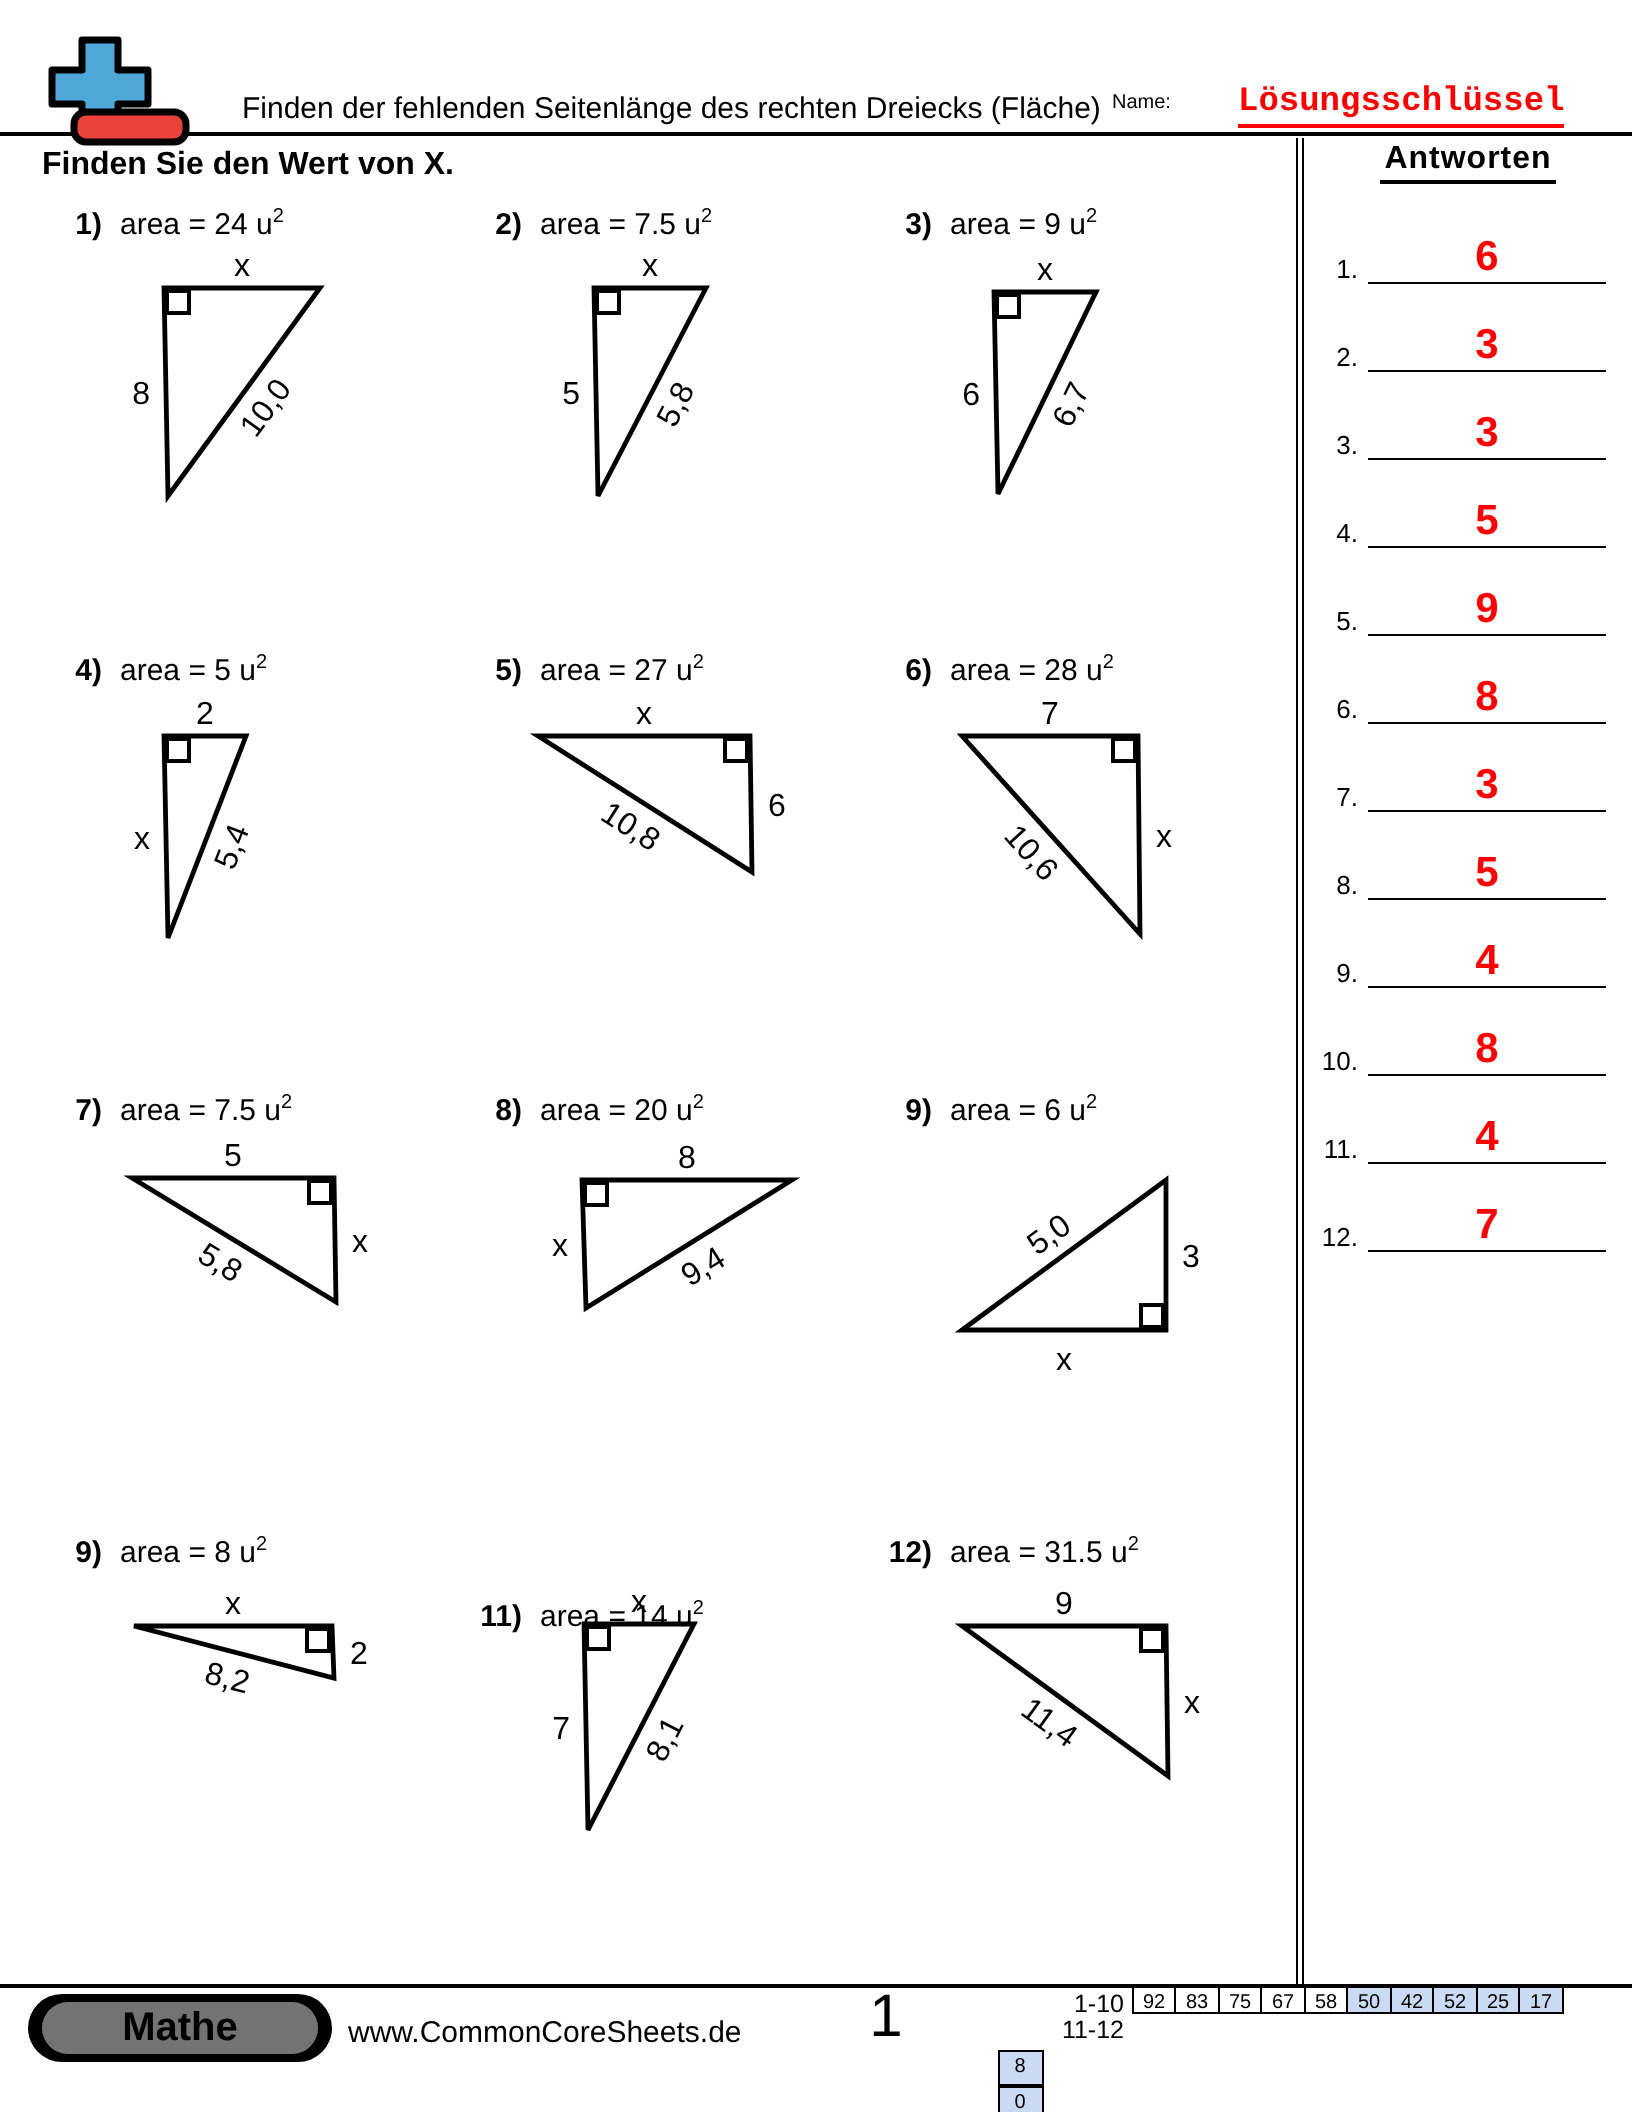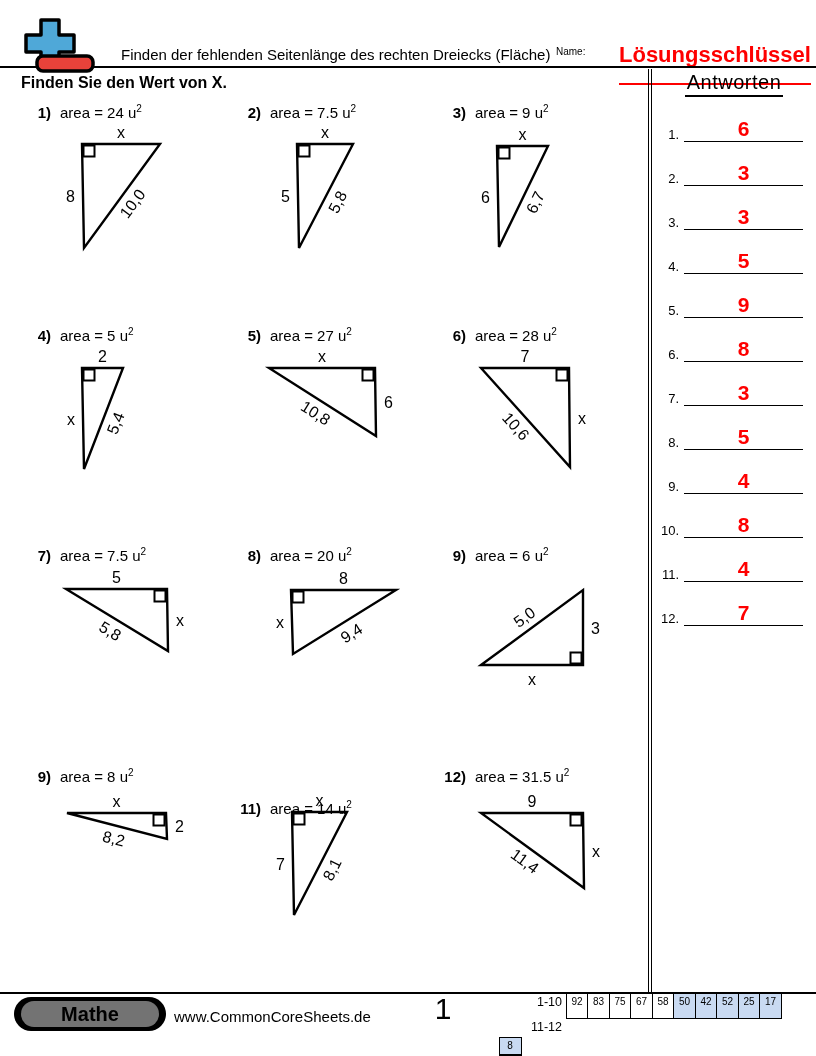--- a/index.html
+++ b/index.html
@@ -4,49 +4,49 @@
 <style>
   html,body{margin:0;padding:0;}
   body{
     width:816px;height:1056px;position:relative;background:#fff;overflow:hidden;
     font-family:"Liberation Sans",sans-serif;color:#000;
   }
   .logo{position:absolute;left:10px;top:14px;z-index:3;}
   .title{position:absolute;left:121px;top:46px;font-size:15px;white-space:nowrap;}
   .name-label{position:absolute;left:556px;top:46px;font-size:10px;}
   .answer-key-label{
-    position:absolute;left:619px;top:42px;font-size:22px;font-weight:bold;
-    color:var(--red);border-bottom:2.5px solid var(--red);padding-bottom:15px;white-space:nowrap;
+    position:absolute;left:619px;top:42px;font-size:17px;font-weight:bold;
+    color:var(--red);border-bottom:2.5px solid var(--red);padding-bottom:1px;white-space:nowrap;font-family:Liberation Mono, monospace;
   }
   .header-rule{position:absolute;left:0;top:66px;width:816px;border-top:2.5px solid #000;}
   .instruction{position:absolute;left:21px;top:74px;font-size:16px;font-weight:bold;}
   .divider{position:absolute;left:648px;top:69px;height:924px;width:2px;
     border-left:1.6px solid #000;border-right:1.6px solid #000;}
   .answers-heading{position:absolute;left:655px;top:71px;width:158px;text-align:center;}
-  .answers-heading span{display:inline-block;font-size:20px;font-weight:normal;
+  .answers-heading span{display:inline-block;font-size:16px;font-weight:bold;
     border-bottom:2.5px solid #000;padding:0 2px 1px 2px;letter-spacing:0.5px;}
   .answers-list{position:absolute;left:653px;top:98px;width:158px;}
   .ans-row{display:flex;align-items:flex-end;height:44px;}
   .ans-num{width:26px;text-align:right;font-size:13px;margin-right:5px;line-height:1.1;}
   .ans-line{flex:1;border-bottom:1.7px solid #000;text-align:center;margin-right:8px;}
   .ans-val{color:var(--red);font-weight:bold;font-size:21px;line-height:1;display:inline-block;padding-bottom:2px;}
   .prob-head{position:absolute;font-size:15px;white-space:nowrap;}
   .p-num{display:inline-block;width:22px;text-align:right;font-weight:bold;margin-right:9px;font-size:15px;}
   .p-area{font-size:15px;}
   .p-area sup{font-size:10px;}
   .tri-svg{position:absolute;}
   .tri-svg text{font-family:"Liberation Sans",sans-serif;font-size:16px;fill:#000;}
   .footer-rule{position:absolute;left:0;top:992px;width:816px;border-top:2.2px solid #000;}
   .badge{position:absolute;left:14px;top:997px;width:152px;height:34px;background:#000;border-radius:17px;z-index:2;}
   .badge-inner{position:absolute;left:7px;top:4px;right:7px;bottom:4px;background:#737373;border-radius:13px;
     display:flex;align-items:center;justify-content:center;font-weight:bold;font-size:20px;}
   .website{position:absolute;left:174px;top:1008px;font-size:15px;}
   .page-num{position:absolute;left:420px;top:992px;width:46px;text-align:center;font-size:30px;}
   .score-table{position:absolute;left:500px;top:993px;}
-  .score-row{display:flex;height:26px;}
+  .score-row{display:flex;height:14px;}
   .score-row + .score-row{margin-top:-1.5px;flex-direction:column;}
   .score-label{width:62px;text-align:right;padding-right:5px;font-size:12.5px;line-height:19px;}
   .score-cell{width:21px;border:1.5px solid #000;margin-left:-1.5px;text-align:center;
     line-height:16px;font-size:10px;background:#fff;}
   .score-cell.hl{background:var(--cell-blue);}
 </style>
 </head>
 <body>
 
 <svg class="logo" width="100" height="62" viewBox="0 0 100 62">

